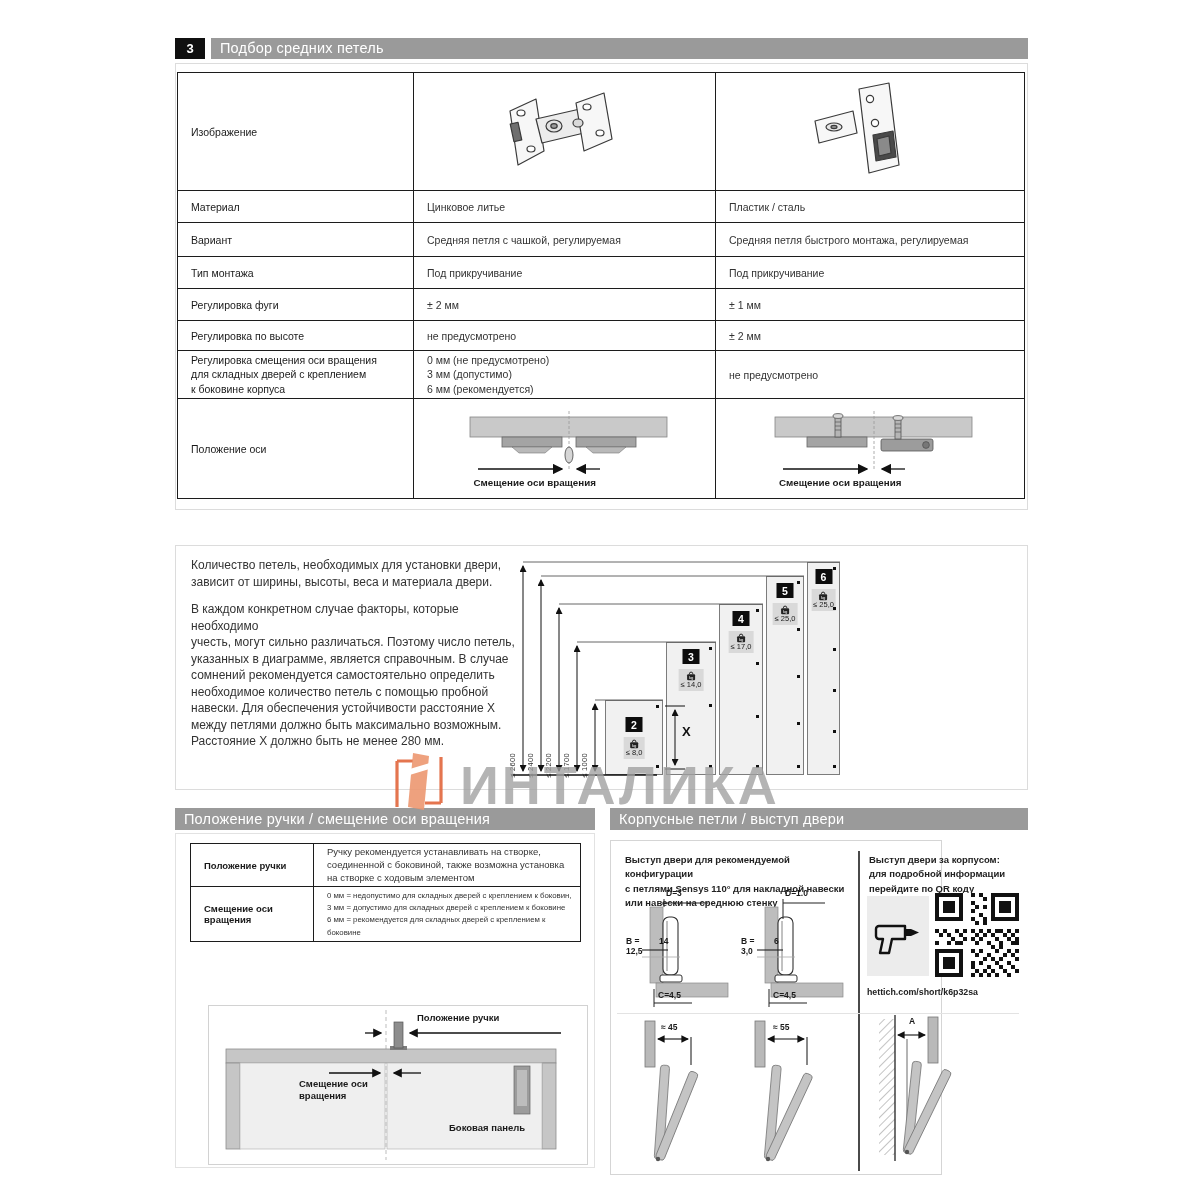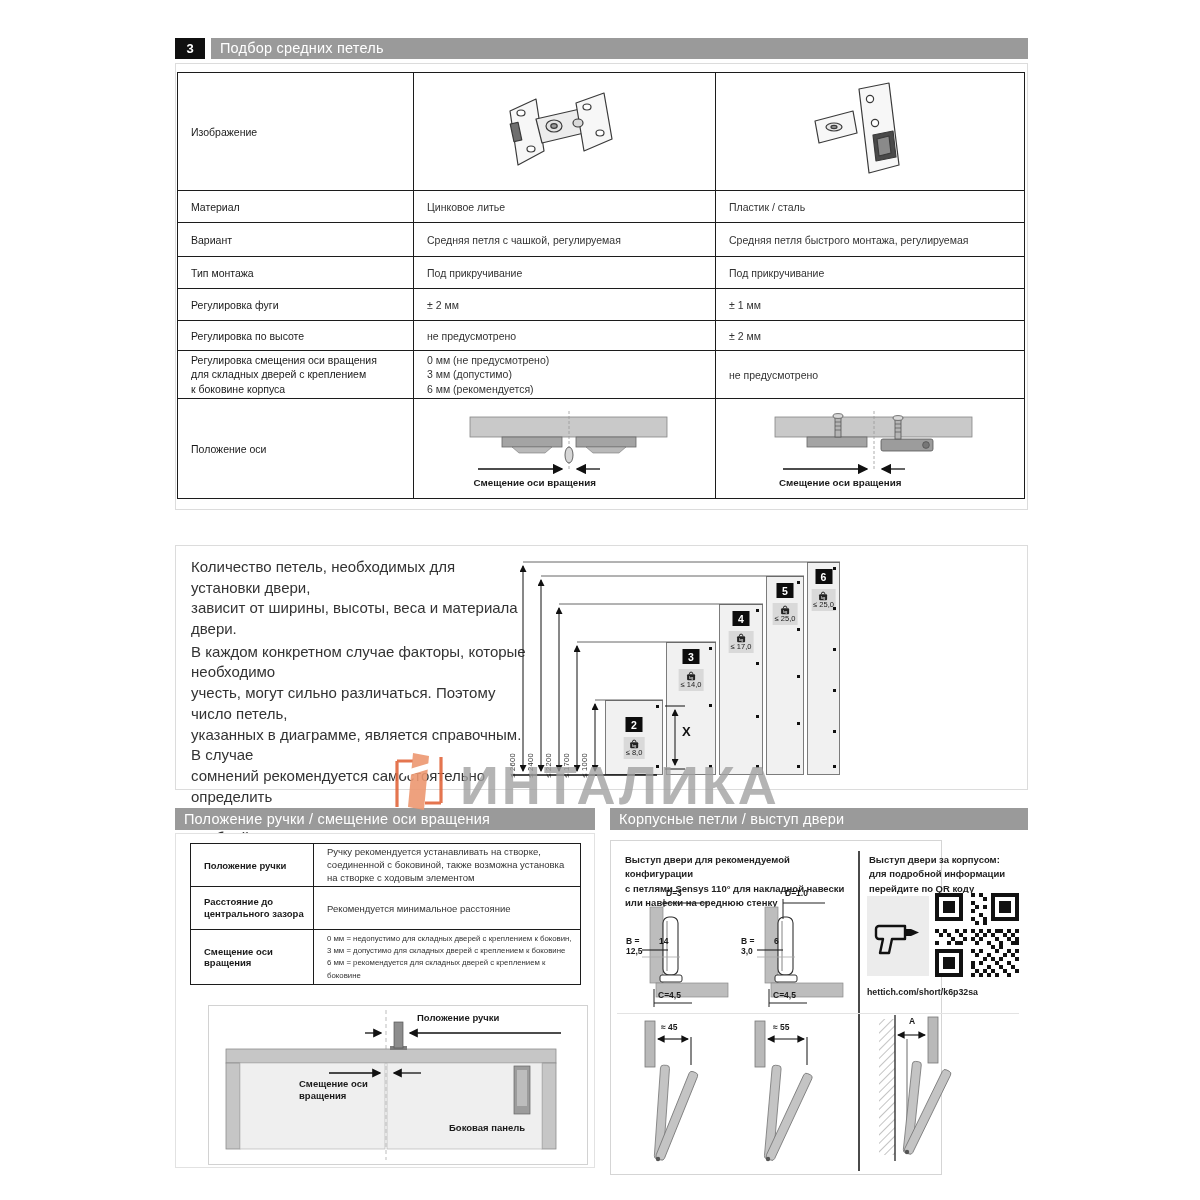--- a/index.html
+++ b/index.html
@@ -15,21 +15,21 @@
   .t1{font-size:10.5px}
   .t1 .lbl{font-weight:400;color:#1a1a1a}
   .t1 .val{color:#333}
   .t3{font-size:9.5px}
   .t3 .lbl{font-weight:700;color:#1a1a1a}
   .t3 .val{color:#333}
   .t3 .small{font-size:7.8px;line-height:1.55}
   .imgcell{text-align:center;padding-left:0 !important}
   .axiswrap{width:205px;margin:0 auto;display:flex;flex-direction:column;align-items:flex-start}
   .cap{font-weight:700;font-size:9.8px;color:#1a1a1a}
-  .para{font-size:15px;line-height:1.38;color:#333}
+  .para{font-size:12px;line-height:1.38;color:#333}
   .vlabel{position:absolute;writing-mode:vertical-rl;transform:rotate(180deg);font-size:7.5px;color:#333;letter-spacing:.3px;white-space:nowrap}
   .door{position:absolute;background:#f1f1f1;border:1px solid #7c7c7c;box-sizing:border-box;z-index:1}
   .hdot{position:absolute;right:3px;width:3px;height:3px;background:#111}
   .numbadge{position:absolute;left:50%;transform:translateX(-50%);width:17px;height:15px;background:#0d0d0d;color:#fff;font-size:10.5px;font-weight:700;display:flex;align-items:center;justify-content:center}
   .kgbox{position:absolute;left:50%;transform:translateX(-50%);background:#d9d9d9;display:flex;flex-direction:column;align-items:center;padding:2px 2px 1px;font-size:7.5px;color:#1a1a1a;line-height:1.15;white-space:nowrap}
   .xlab{position:absolute;font-size:13px;font-weight:700;color:#111;z-index:3}
   .svglayer{position:absolute;left:0;top:0;z-index:2;pointer-events:none}
   .wm{position:absolute;z-index:60;display:flex;align-items:flex-start;pointer-events:none}
   .wmtext{font-size:54px;font-weight:700;color:#a0a0a0;letter-spacing:3px;opacity:.78;line-height:1;margin:12px 0 0 12px}
   .dlabel{position:absolute;font-size:9.5px;font-weight:700;color:#1a1a1a;line-height:1.25;z-index:3}
@@ -175,21 +175,21 @@
       </td>
     </tr>
   </tbody>
     </table>
 
   <div class="panel" style="left:175px;top:545px;width:853px;height:245px"></div>
 
   <div class="abs" style="left:191px;top:557px;width:335px">
     <div class="para preline">Количество петель, необходимых для установки двери,
 зависит от ширины, высоты, веса и материала двери.</div>
-    <div class="para preline" style="margin-top:2px">В каждом конкретном случае факторы, которые необходимо
+    <div class="para preline" style="margin-top:11px">В каждом конкретном случае факторы, которые необходимо
 учесть, могут сильно различаться. Поэтому число петель,
 указанных в диаграмме, является справочным. В случае
 сомнений рекомендуется самостоятельно определить
 необходимое количество петель с помощью пробной
 навески. Для обеспечения устойчивости расстояние X
 между петлями должно быть максимально возможным.
 Расстояние X должно быть не менее 280 мм.</div>
   </div>
 
   <div class="abs" style="left:505px;top:556px;width:340px;height:240px">
@@ -323,25 +323,20 @@
     <colgroup>
         <col style="width:123px">
         <col style="width:267px">
       </colgroup>
     <tbody>
         <tr>
       <td class="lbl" style="height:42px">Положение ручки</td>
       <td class="val preline" style="line-height:1.35">Ручку рекомендуется устанавливать на створке,
 соединенной с боковиной, также возможна установка
 на створке с ходовым элементом</td>
-    </tr>
-    <tr>
-      <td class="lbl preline" style="height:43px;line-height:1.35">Расстояние до
-центрального зазора</td>
-      <td class="val">Рекомендуется минимальное расстояние</td>
     </tr>
     <tr>
       <td class="lbl" style="height:55px">Смещение оси вращения</td>
       <td class="val small preline">0 мм = недопустимо для складных дверей с креплением к боковин,
 3 мм = допустимо для складных дверей с креплением к боковине
 6 мм = рекомендуется для складных дверей с креплением к боковине</td>
     </tr>
   </tbody>
     </table>
 

